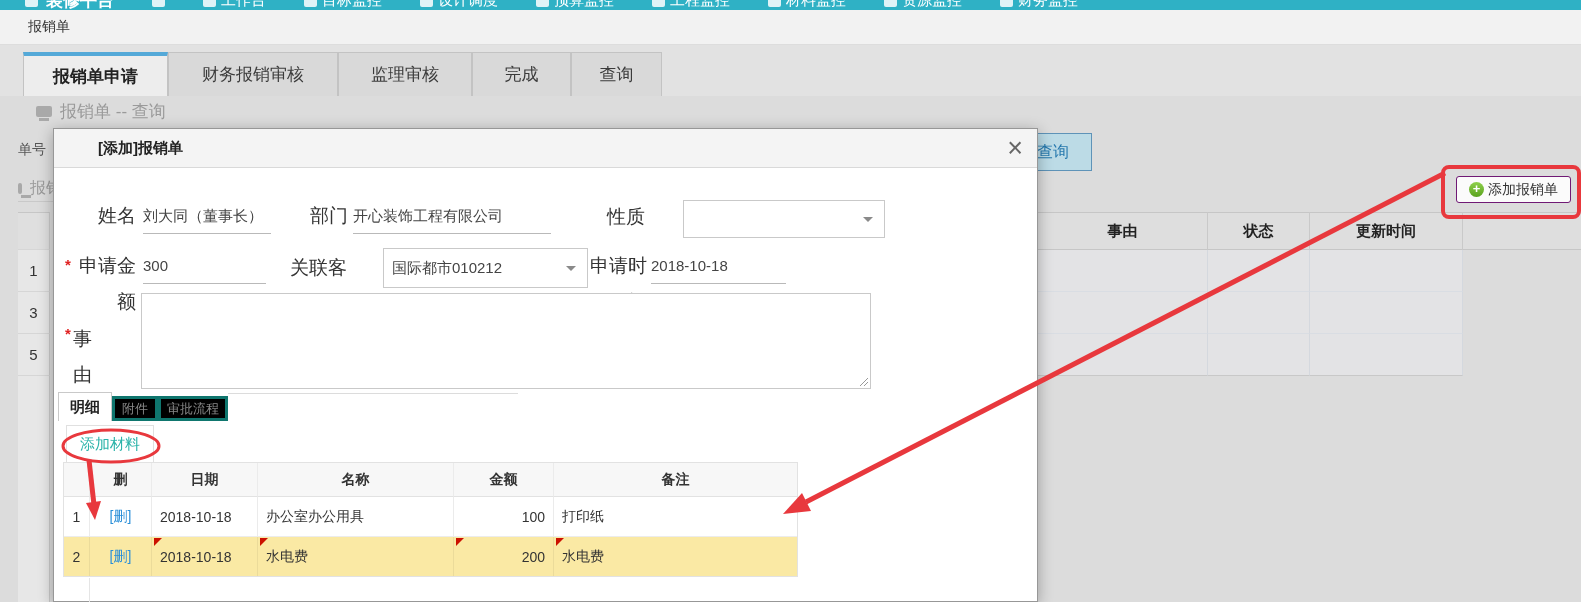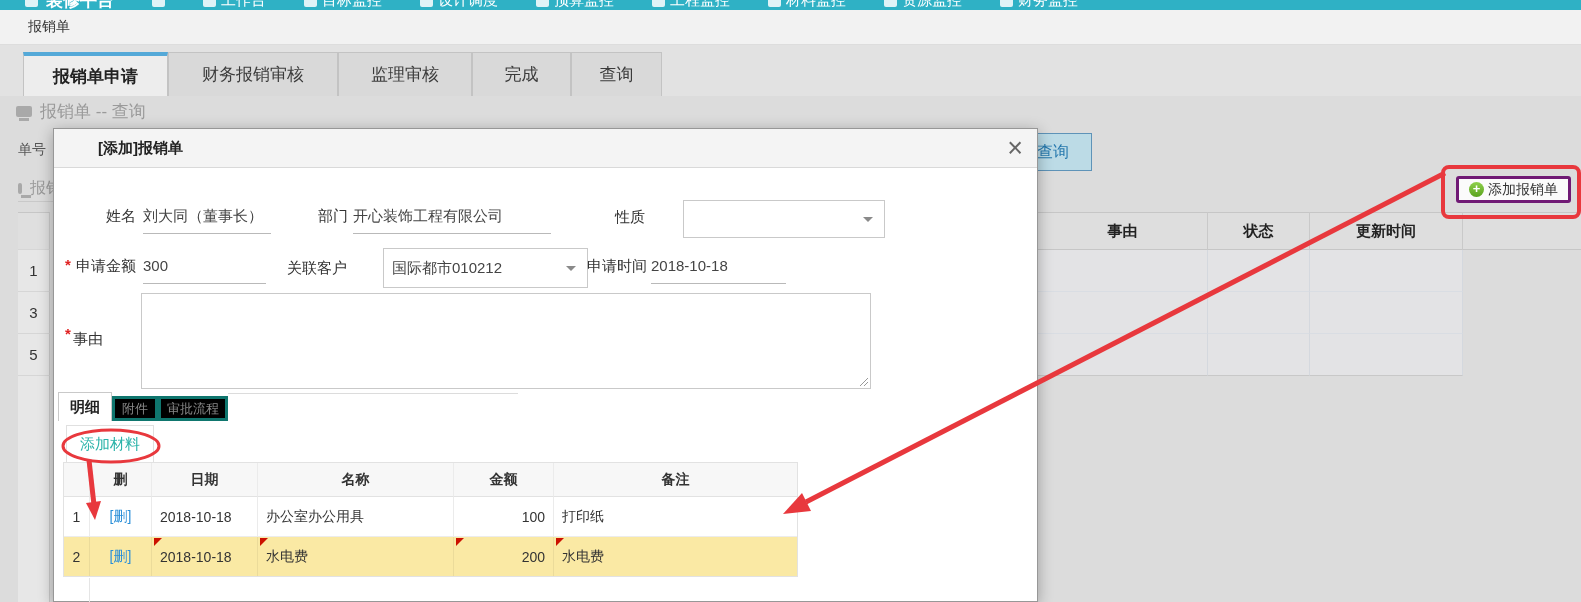--- a/index.html
+++ b/index.html
@@ -22,38 +22,38 @@
            font-size:17px;color:#3b3b3b;background:#d9d9d9;border:1px solid #c3c3c3;border-bottom:none;cursor:pointer;}
   .maintab.active{background:#ededed;border-top:4px solid #54a9d8;font-weight:bold;color:#222;}
 
   .sect{position:absolute;display:flex;align-items:center;gap:8px;color:#9a9a9a;font-size:17px;}
   .monitor{width:16px;height:11px;background:#a9a9a9;border-radius:2px;position:relative;display:inline-block;}
   .monitor::after{content:'';position:absolute;left:3px;bottom:-4px;width:10px;height:3px;background:#a9a9a9;}
 
   
   .bgbtn-query{position:absolute;left:1014px;top:133px;width:78px;height:38px;background:#bcdbe6;border:1px solid #5e93b8;
                box-sizing:border-box;color:#2779ae;font-size:16px;display:flex;align-items:center;justify-content:center;z-index:1;}
-  .addbtn{position:absolute;left:1456px;top:176px;width:115px;height:27px;background:#fbfbfb;border:3px solid #701a75;border-radius:3px;
+  .addbtn{position:absolute;left:1456px;top:176px;width:115px;height:27px;background:#fbfbfb;border:1px solid #701a75;border-radius:3px;
           box-sizing:border-box;display:flex;align-items:center;justify-content:center;gap:4px;font-size:14px;color:#333;z-index:2;cursor:pointer;}
   .plusico{width:15px;height:15px;border-radius:50%;background:linear-gradient(#8ed04b,#5aa21e);position:relative;display:inline-block;}
   .plusico::before{content:'+';position:absolute;left:0;top:-1px;width:15px;height:15px;line-height:15px;text-align:center;color:#fff;font-weight:bold;font-size:13px;}
 
   .bgh{position:absolute;top:212px;height:38px;background:#dedede;border-top:1px solid #c6c6c6;border-bottom:1px solid #c6c6c6;
        border-right:1px solid #c9c9c9;box-sizing:border-box;display:flex;align-items:center;justify-content:center;font-weight:bold;font-size:15px;color:#222;z-index:1;}
   .bgr{position:absolute;height:42px;background:#e3e3e5;border-right:1px solid #d4d8de;border-bottom:1px solid #d9dde3;box-sizing:border-box;z-index:1;}
   .gutcell{position:absolute;left:18px;width:32px;background:#e7e7e7;border-right:1px solid #c9c9c9;border-bottom:1px solid #d6d6d6;
            box-sizing:border-box;display:flex;align-items:center;justify-content:center;font-size:15px;color:#333;z-index:1;}
 
   
   .modal{position:absolute;left:53px;top:128px;width:985px;height:474px;background:#fff;border:1px solid #979797;
          box-sizing:border-box;box-shadow:0 3px 14px rgba(0,0,0,.3);z-index:5;}
   .mhead{position:absolute;left:0;top:0;width:100%;height:39px;background:#f4f4f4;border-bottom:1px solid #d9d9d9;box-sizing:border-box;}
   .mtitle{position:absolute;left:35px;top:10px;font-size:15px;font-weight:bold;color:#222;padding-left:9px;}
   .mclose{position:absolute;right:14px;top:2px;font-size:27px;color:#666;cursor:pointer;line-height:34px;}
-  .flabel{position:absolute;height:36px;line-height:36px;text-align:right;font-size:15px;color:#333;}
+  .flabel{position:absolute;height:36px;line-height:36px;text-align:right;font-size:19px;color:#333;}
   .ufield{position:absolute;height:36px;line-height:36px;border-bottom:1px solid #b9b9b9;font-size:15px;color:#444;box-sizing:border-box;}
   .sel{position:absolute;border:1px solid #c9c9c9;background:#fff;box-sizing:border-box;font-size:15px;color:#444;
        line-height:36px;padding-left:8px;cursor:pointer;margin-left:32px;}
   .selarr{position:absolute;right:11px;top:16px;width:0;height:0;border:5px solid transparent;border-top-color:#8a8a8a;}
   .star{position:absolute;color:#e02020;font-size:15px;font-weight:bold;}
   .mtextarea{position:absolute;border:1px solid #c9c9c9;background:#fff;box-sizing:border-box;}
   .mtextarea::after{content:'';position:absolute;right:2px;bottom:2px;width:10px;height:10px;
        background:repeating-linear-gradient(135deg,transparent 0 2px,#999 2px 3px);clip-path:polygon(100% 0,100% 100%,0 100%);}
 
   .dtab{position:absolute;box-sizing:border-box;display:flex;align-items:center;justify-content:center;cursor:pointer;}
@@ -98,21 +98,21 @@
   <div class="maintab" style="left:168px;width:170px;">
       <span>财务报销审核</span>
     </div>
   <div class="maintab" style="left:472px;width:99px;">
       <span>完成</span>
     </div>
   <div class="maintab" style="left:571px;width:91px;">
       <span>查询</span>
     </div>
 
-  <div class="sect" style="left:16px;top:100px;">
+  <div class="sect" style="left:36px;top:100px;">
     <span class="monitor"></span>
     <span>报销单 -- 查询</span>
   </div>
 
   <div class="abs" style="left:18px;top:141px;font-size:14px;color:#555;z-index:1;">单号</div>
   <div class="sect" style="left:18px;top:178px;font-size:16px;z-index:1;width:60px;overflow:hidden;white-space:nowrap;">
     <span class="monitor"></span>
     <span>报销单</span>
   </div>
   <div class="abs" style="left:18px;top:201px;width:35px;height:1px;background:#c9c9c9;z-index:1;"></div>

